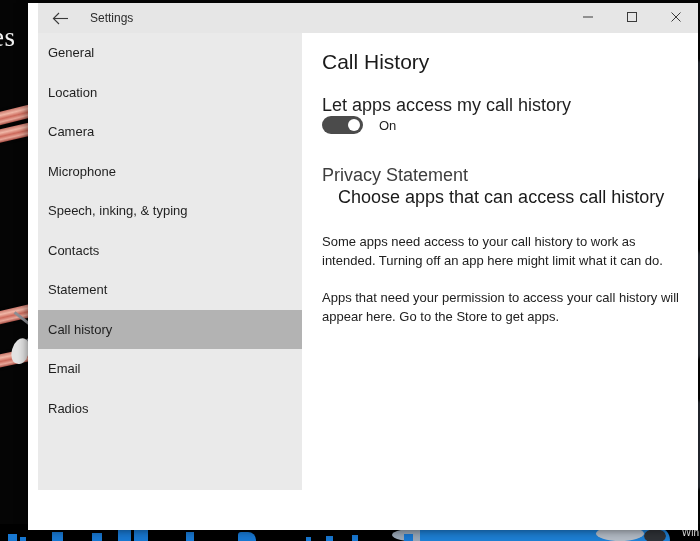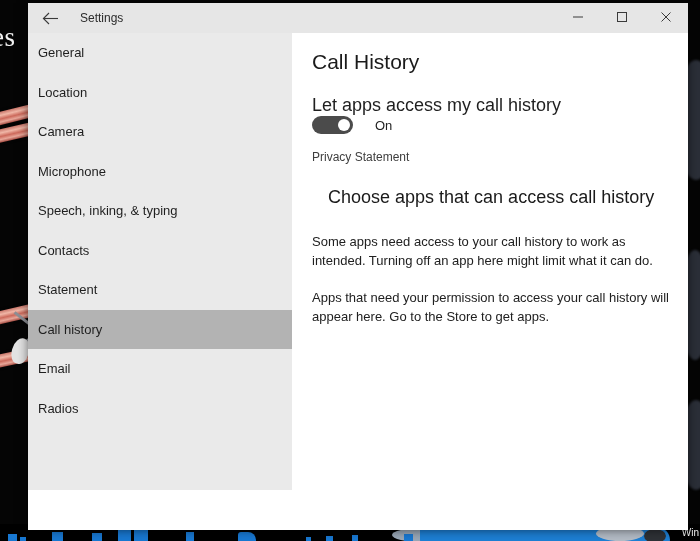--- a/index.html
+++ b/index.html
@@ -124,20 +124,21 @@
   }
 
   
   .window {
     position: absolute;
     left: 28px; top: 3px;
     width: 660px; height: 527px;
     background: #ffffff;
     box-shadow: 0 0 10px rgba(0,0,0,.55);
     overflow: hidden;
+    padding-left: 10px;
   }
 
   
   .titlebar {
     position: relative;
     height: 30px;
     background: #e6e6e6;
   }
   .back-btn {
     position: absolute;
@@ -261,28 +262,28 @@
     position: relative;
   }
   .toggle .knob {
     position: absolute;
     right: 3px; top: 3px;
     width: 12px; height: 12px;
     border-radius: 50%;
     background: #ffffff;
   }
   .toggle-state {
-    margin-left: 22px;
+    margin-left: 16px;
     font-size: 13px;
     color: #1f1f1f;
   }
   .privacy-link {
     position: absolute;
-    left: 20px; top: 117px;
-    font-size: 12px;
+    left: 20px; top: 132px;
+    font-size: 18px;
     color: #3e3e3e;
     text-decoration: none;
   }
   .h2 {
     position: absolute;
     left: 36px; top: 154px;
     font-size: 18px;
     color: #1a1a1a;
     font-weight: normal;
   }

